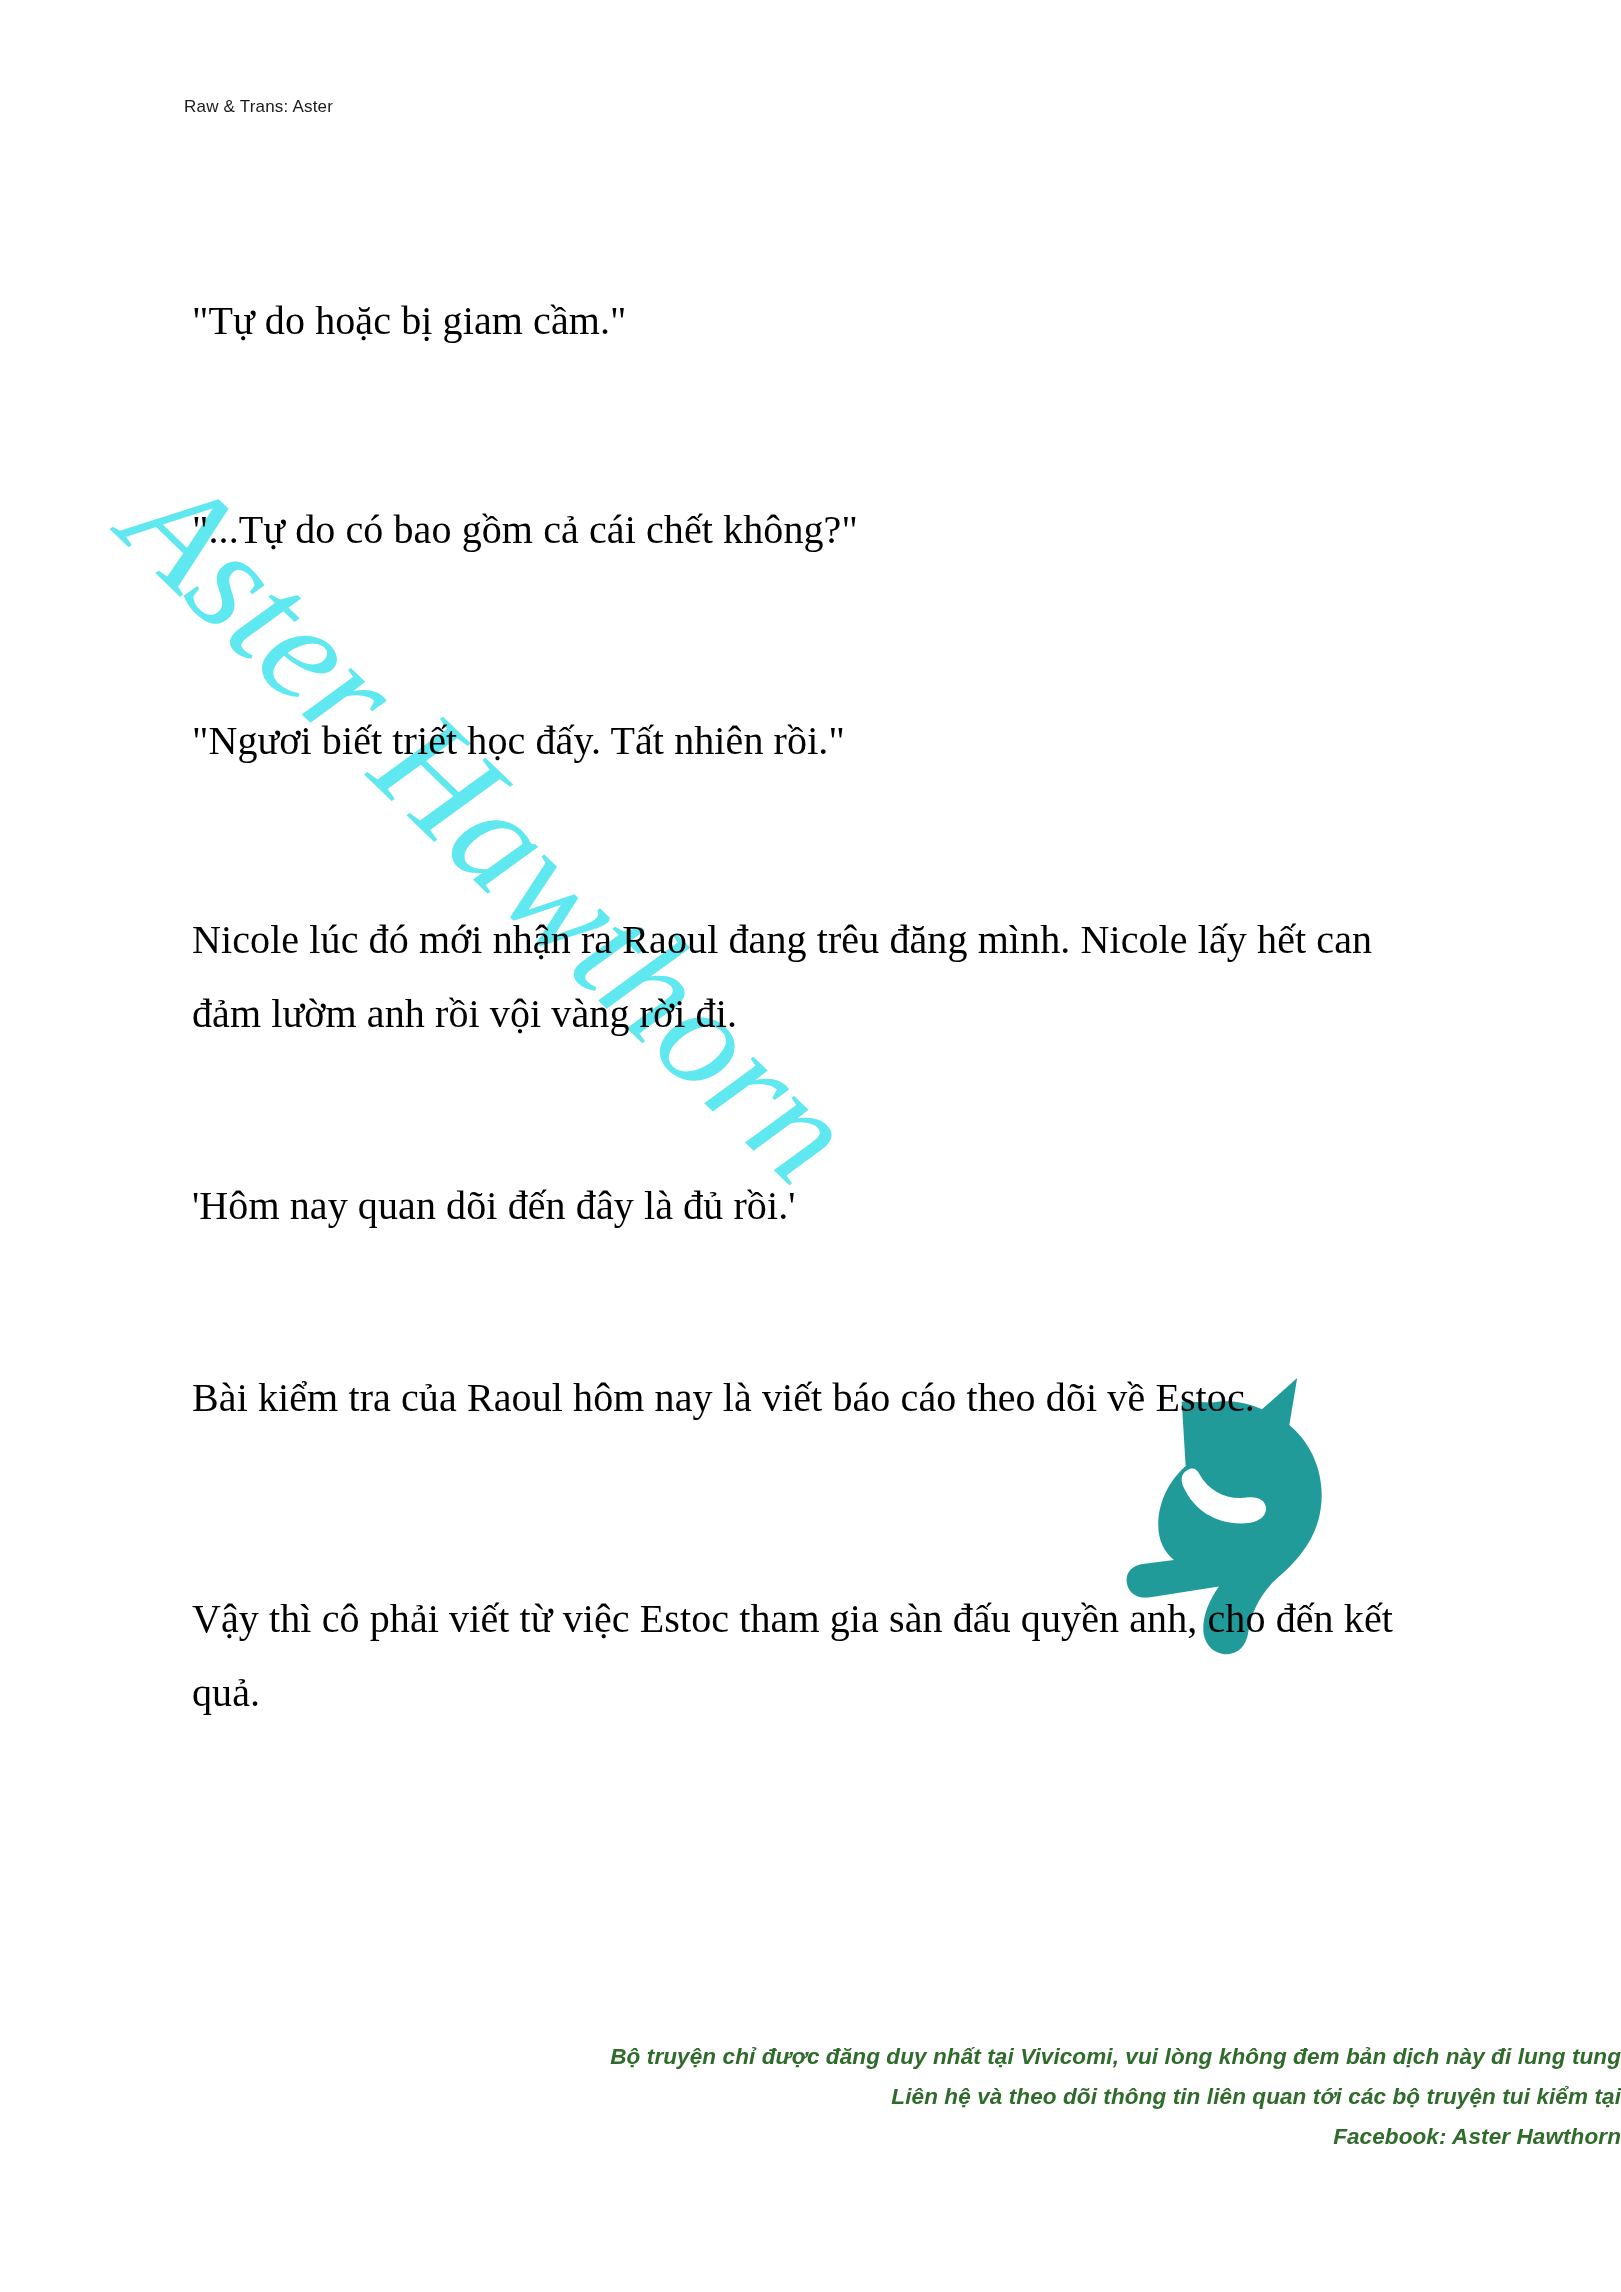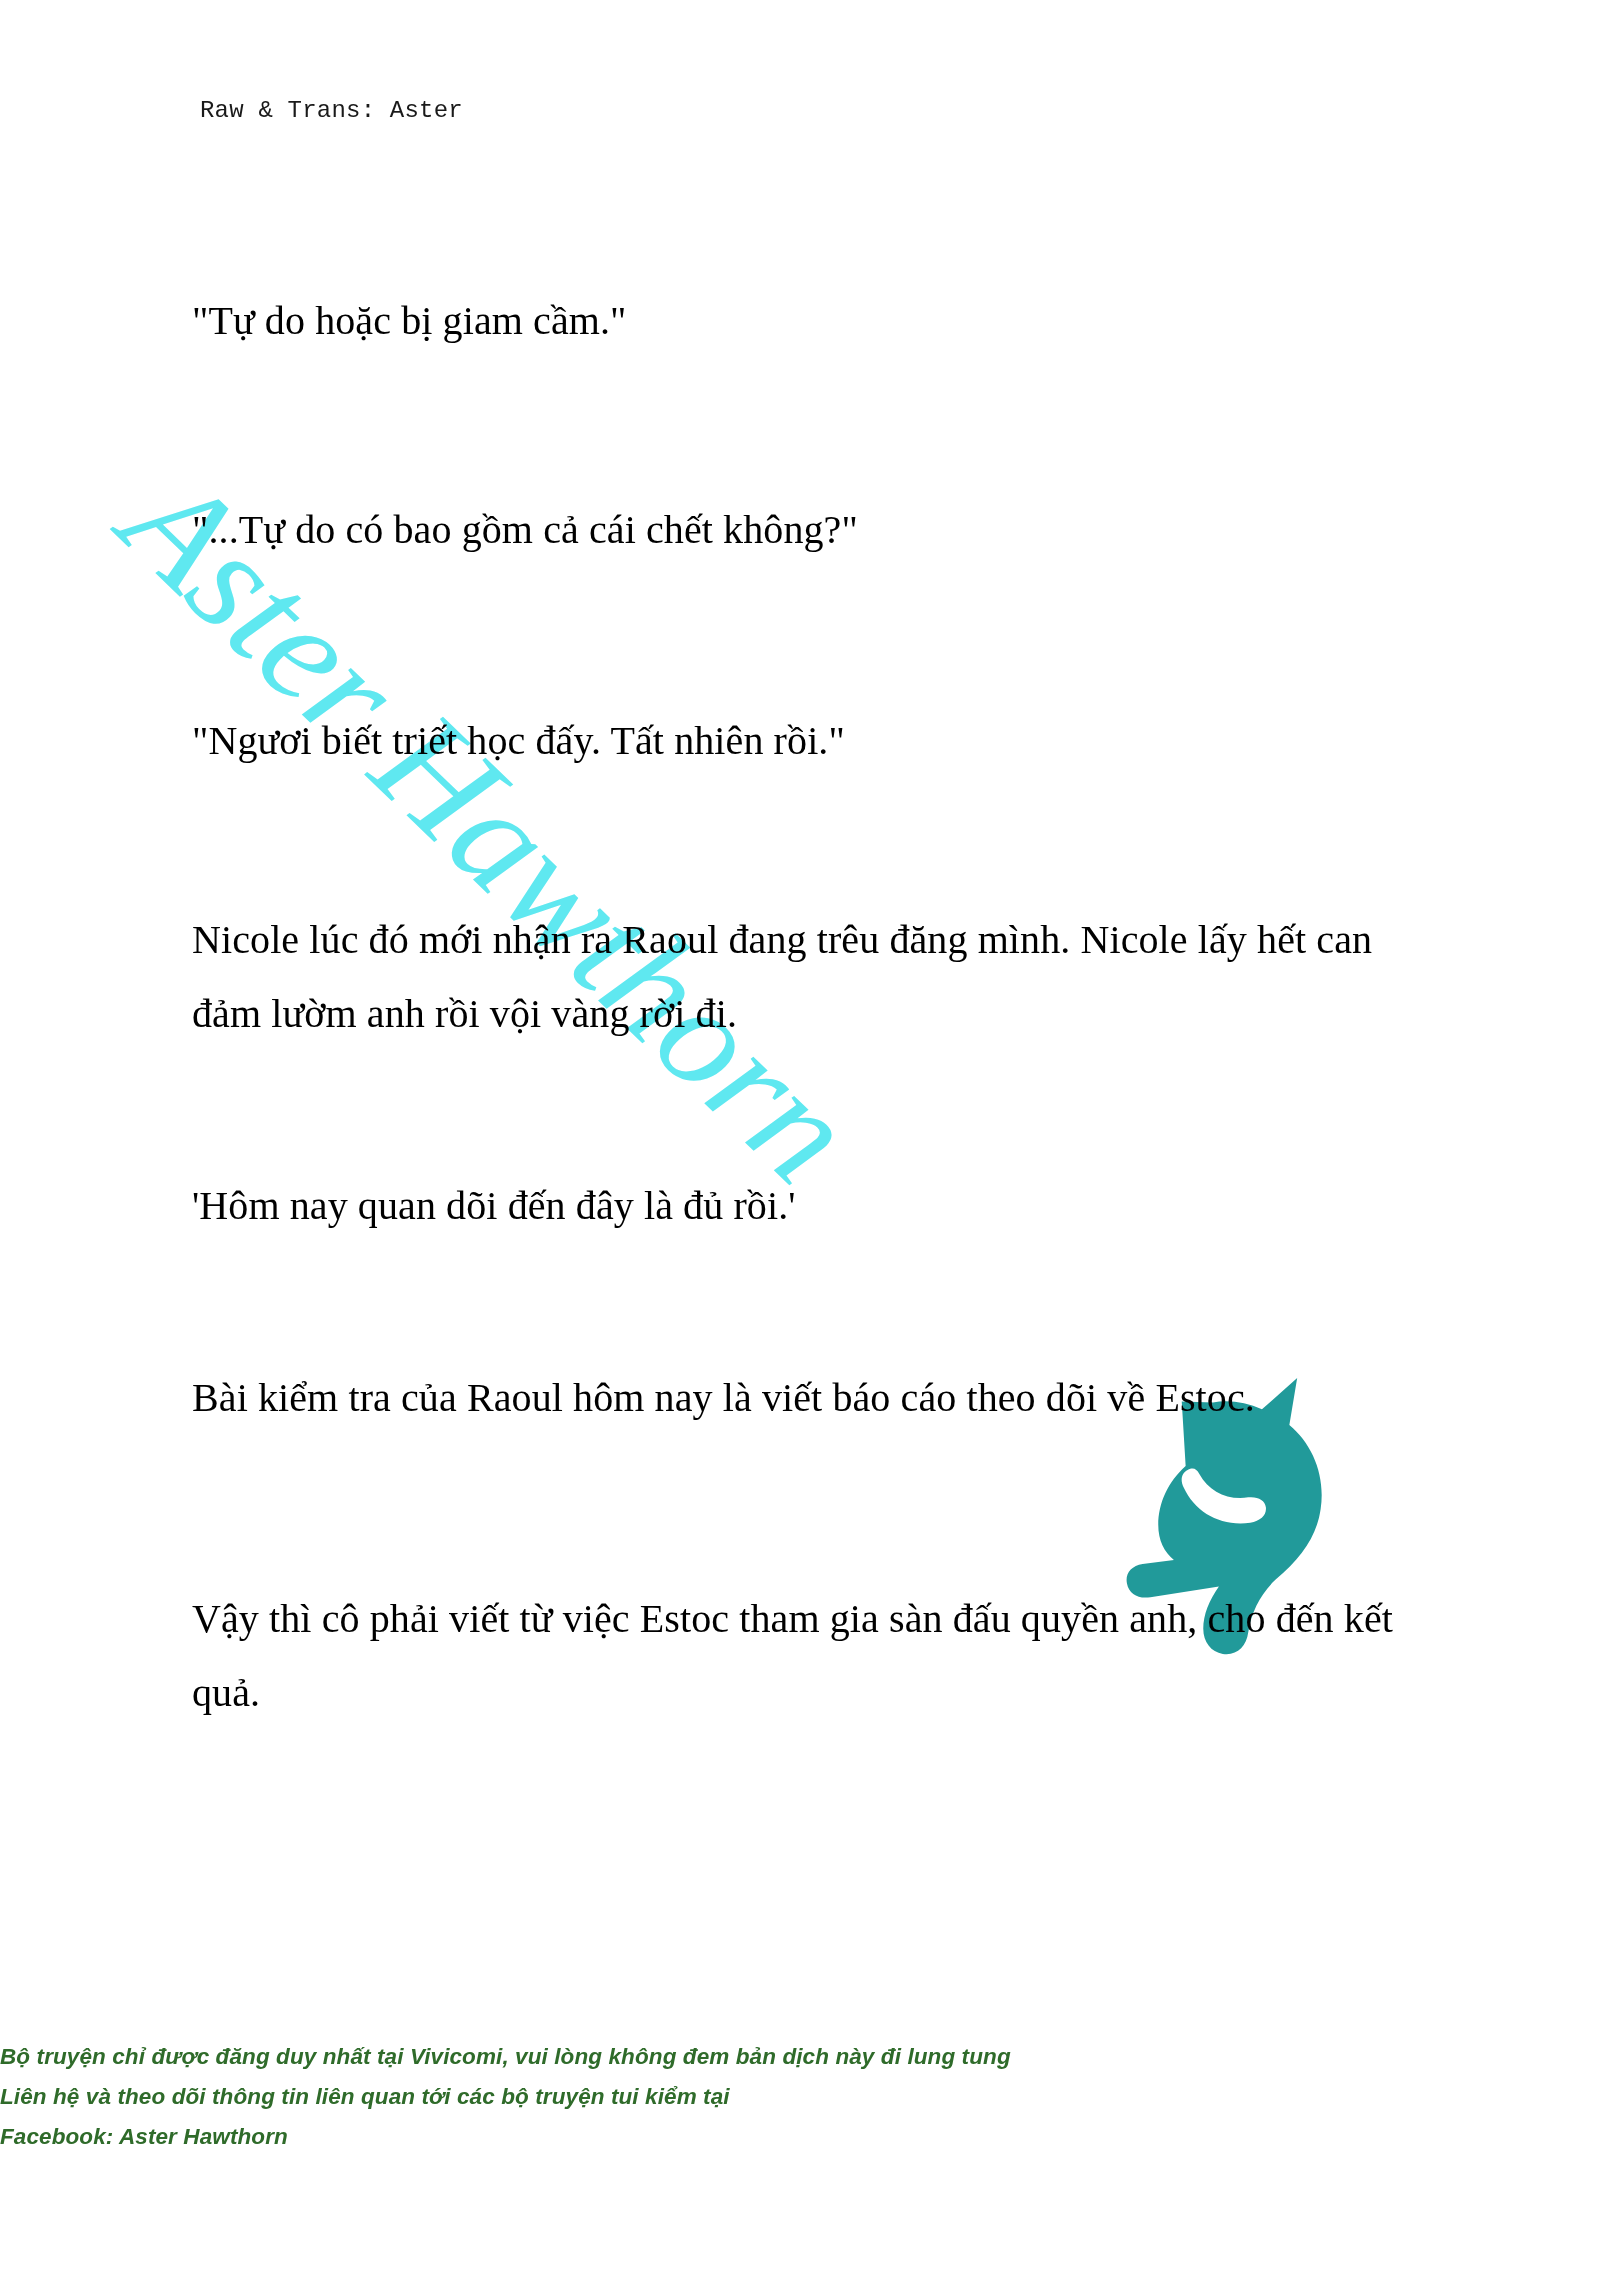--- a/index.html
+++ b/index.html
@@ -16,24 +16,24 @@
     position: relative;
     width: 1621px;
     height: 2293px;
     background: #ffffff;
     overflow: hidden;
   }
 
   
   .header-note {
     position: absolute;
-    left: 200px;
+    left: 184px;
     top: 97px;
-    font-family: Liberation Mono, monospace;
-    font-size: 24px;
+    font-family: Liberation Sans, sans-serif;
+    font-size: 17px;
     color: #1a1a1a;
     letter-spacing: 0.2px;
     white-space: nowrap;
   }
 
   
   .content {
     position: absolute;
     left: 192px;
     top: 284px;
@@ -86,21 +86,21 @@
     user-select: none;
   }
   .watermark-cat svg { display: block; width: 100%; height: 100%; }
 
   
   .footer-credit {
     position: absolute;
     left: 0;
     right: 0;
     top: 2037px;
-    text-align: left;
+    text-align: right;
     font-family: "Liberation Sans", sans-serif;
     font-weight: bold;
     font-style: italic;
     color: #2f6b2a;
   }
   .footer-credit .fline {
     font-size: 22.5px;
     line-height: 40px;
     letter-spacing: 0.1px;
     white-space: nowrap;

